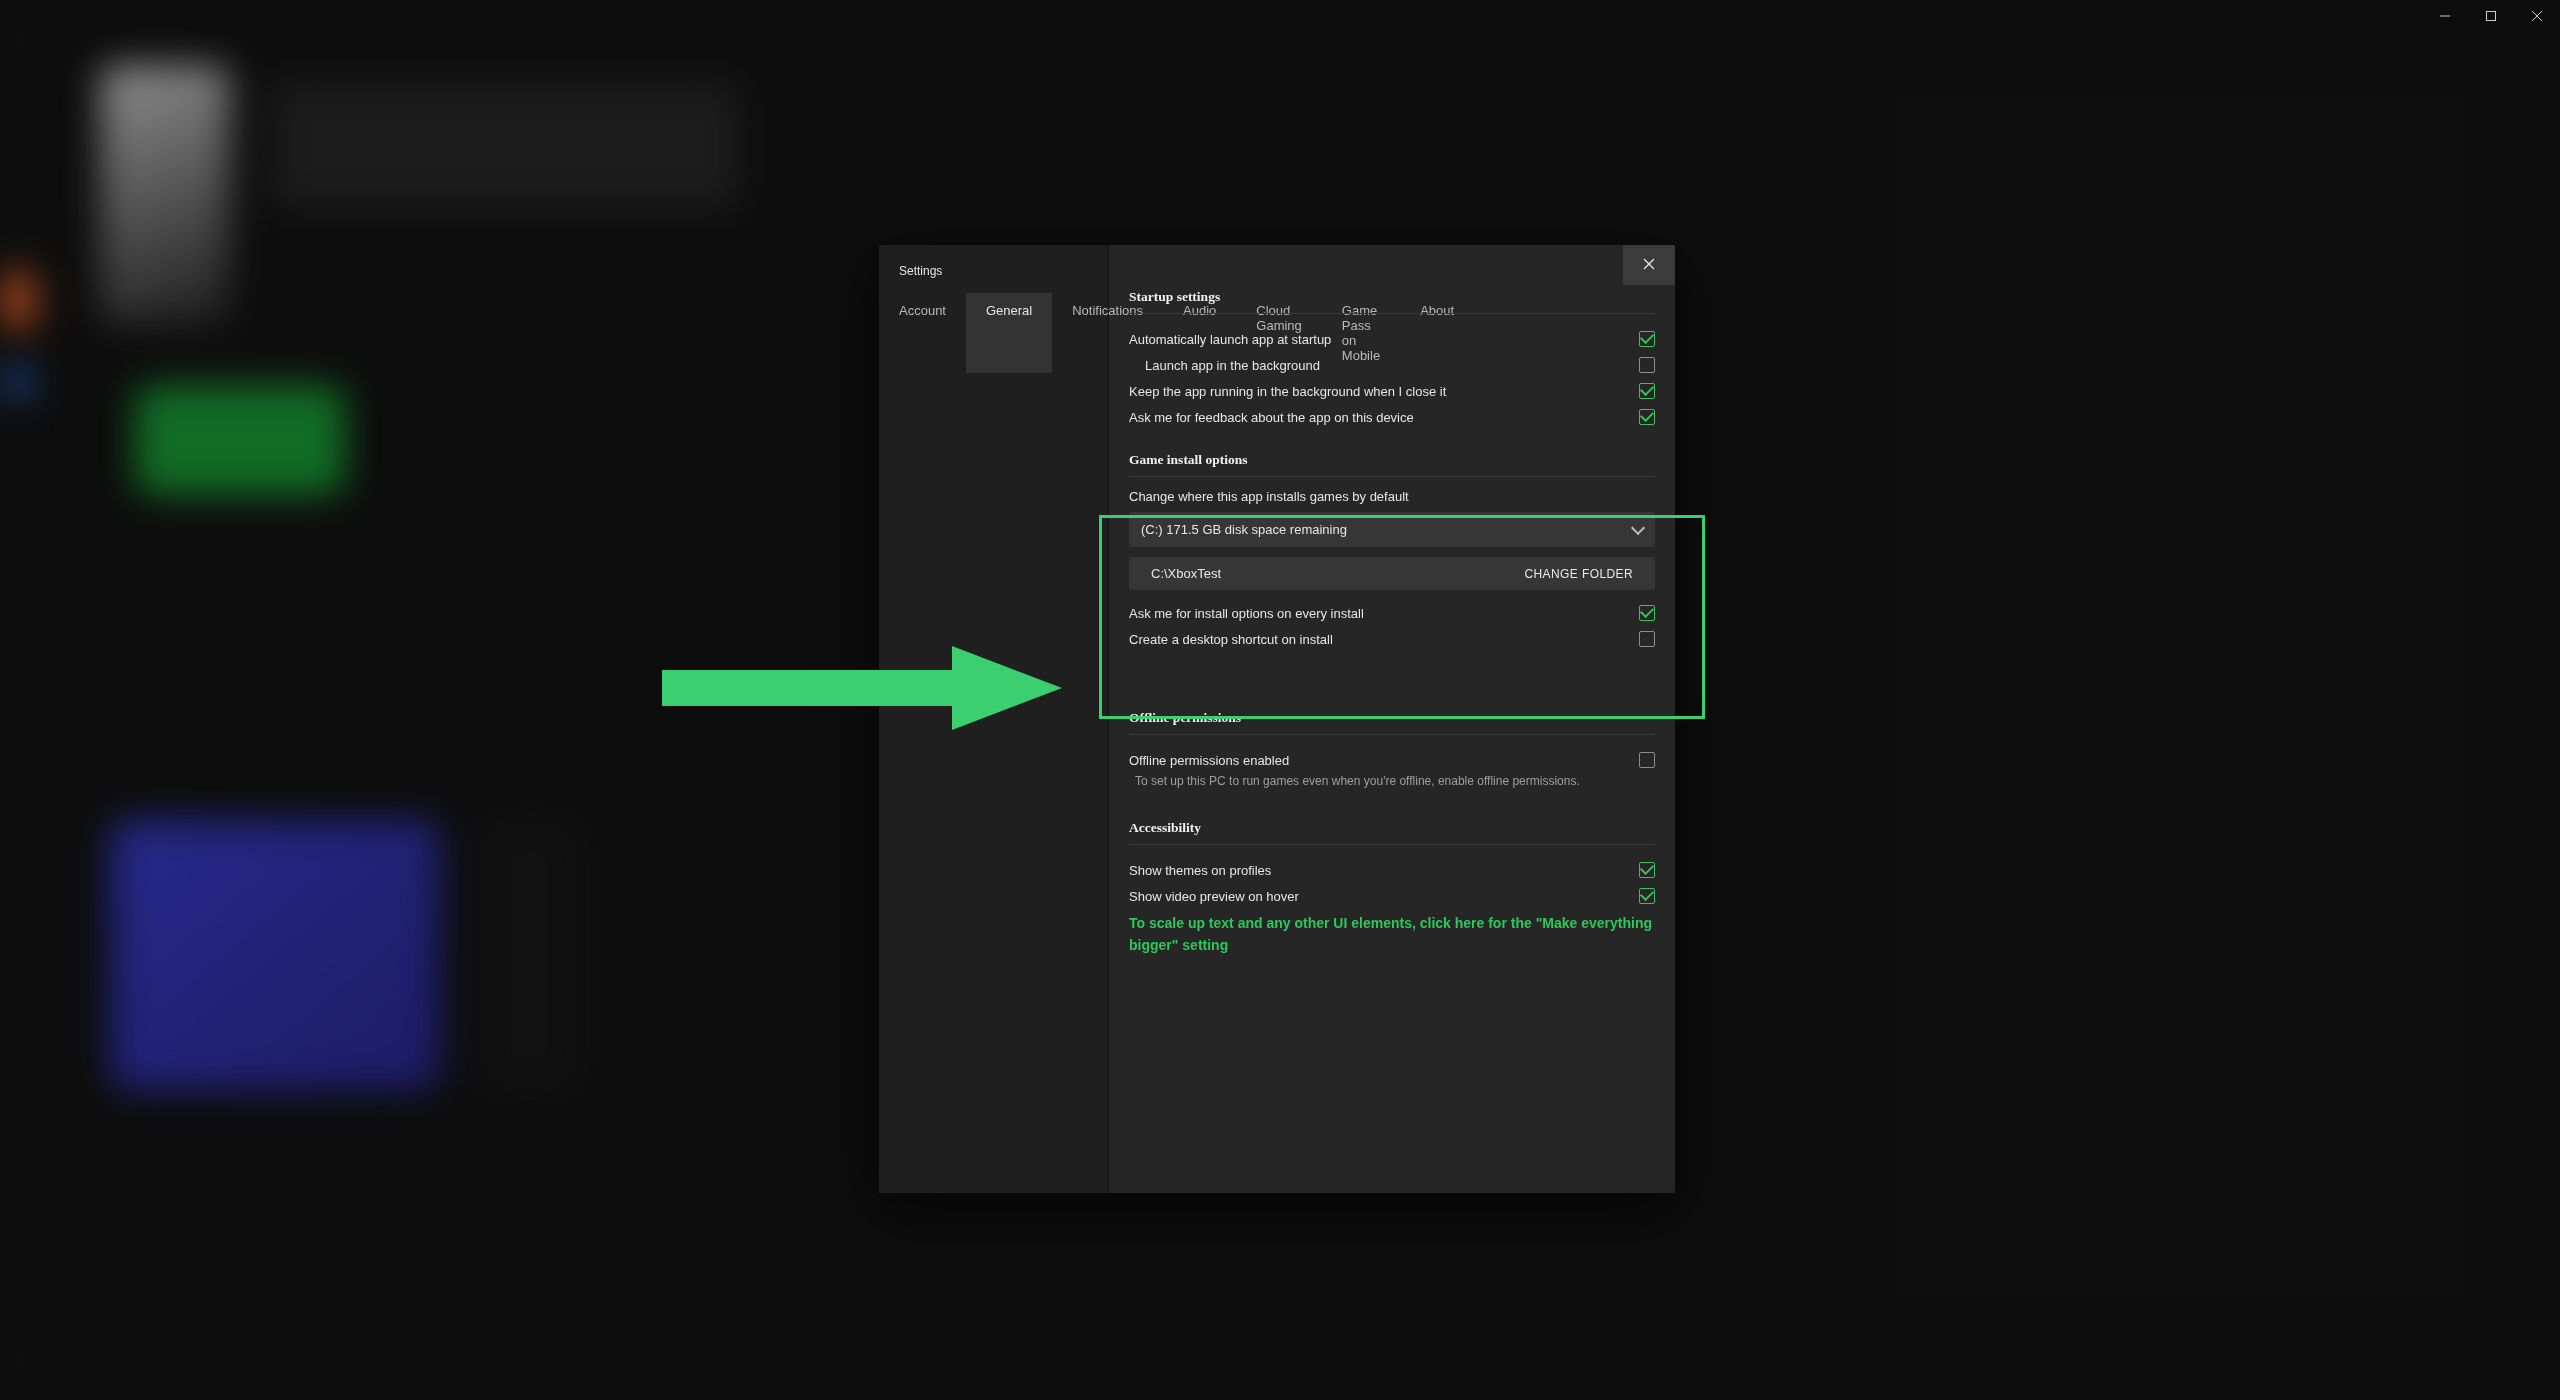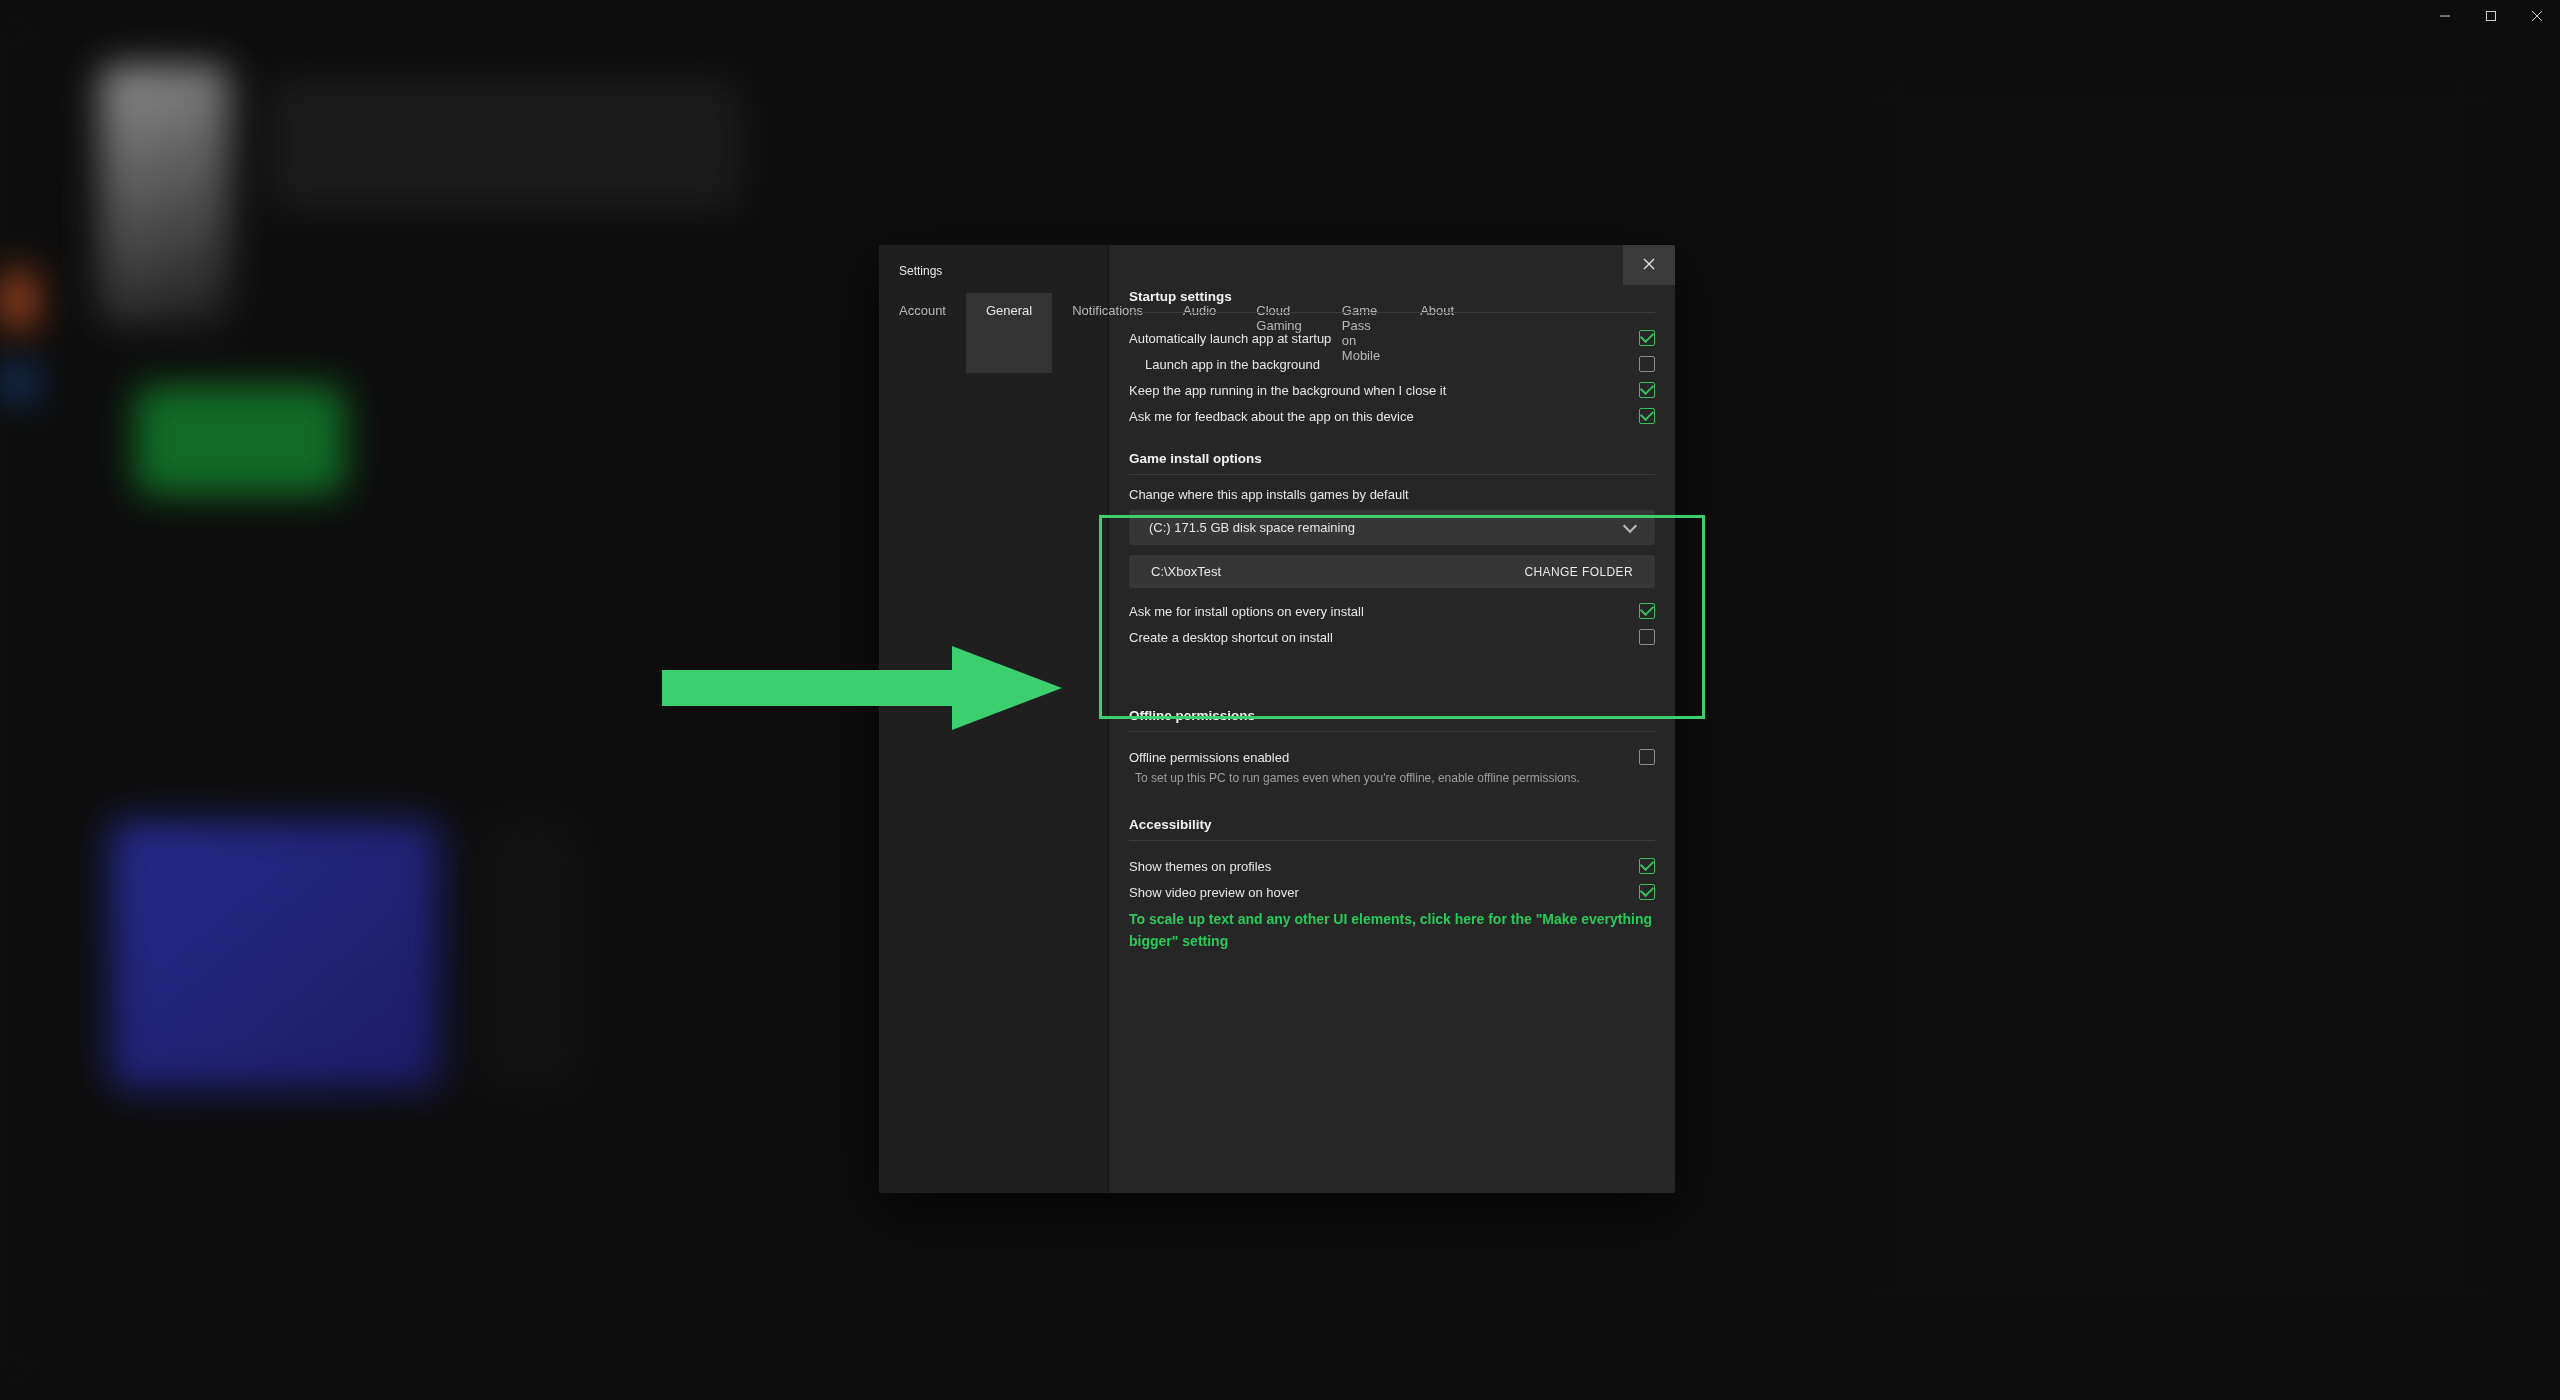--- a/index.html
+++ b/index.html
@@ -77,21 +77,21 @@
 
   .main { flex: 1 1 auto; position: relative; padding: 16px 20px 20px; overflow: auto; }
 
   .close-x {
     position: absolute; right: 0; top: 0; width: 52px; height: 40px;
     background: #3b3b3b; color: #e7e7e7;
     display:flex; align-items:center; justify-content:center;
     font-size: 14px;
   }
 
-  .section-title { font-weight: 600; font-size: 13.5px; margin-top: 22px; margin-bottom: 5px; color: #f1f1f1; }
+  .section-title { font-weight: 600; font-size: 13.5px; margin-top: 22px; margin-bottom: 5px; color: #f1f1f1; font-family: Liberation Serif, serif; }
   .section-title.first { margin-top: 28px; }
   hr.rule { border: none; border-top: 1px solid var(--line); margin: 8px 0 12px; }
 
   .row {
     display: flex; align-items: center; justify-content: space-between;
     gap: 22px; padding: 5px 0; font-size: 13px; color: var(--text);
   }
   .row.sub { padding-left: 16px; }
   .row .label { flex: 1 1 auto; }
   .helper { font-size: 12px; color: var(--text-faint); padding: 1px 0 4px 6px; }
@@ -109,21 +109,21 @@
     width: 6px; height: 10px;
     border: 2px solid var(--green);
     border-top: 0; border-left: 0;
     transform: rotate(45deg);
   }
 
   .field-label { font-size: 13px; margin: 6px 0 8px; }
   .select {
     display:flex; align-items:center; justify-content:space-between;
     background: var(--field-bg); border-radius: 3px;
-    padding: 10px 20px; font-size: 13px; color: var(--text);
+    padding: 10px 12px; font-size: 13px; color: var(--text);
   }
   .chev { width: 10px; height: 10px; border-right: 2px solid #bdbdbd; border-bottom: 2px solid #bdbdbd; transform: rotate(45deg); margin-top:-4px; }
 
   .folder {
     display:flex; align-items:center; justify-content:space-between;
     background: var(--field-bg); border-radius: 3px;
     padding: 9px 22px; font-size: 13px; margin-top: 10px;
   }
   .folder .path { color: var(--text); }
   .folder .change { font-size: 12px; letter-spacing: 0.4px; color: #e9e9e9; cursor:pointer; }

